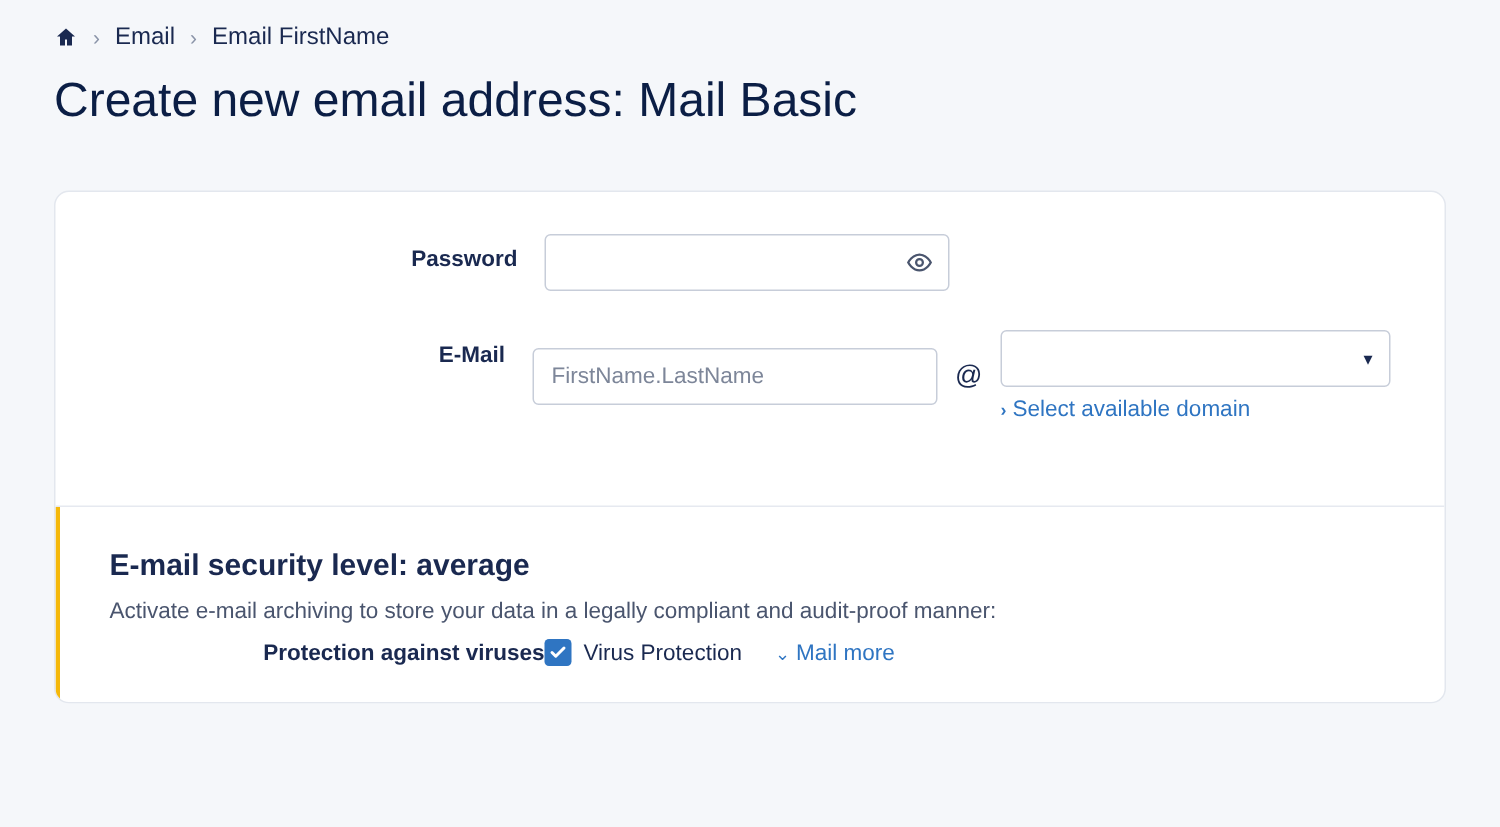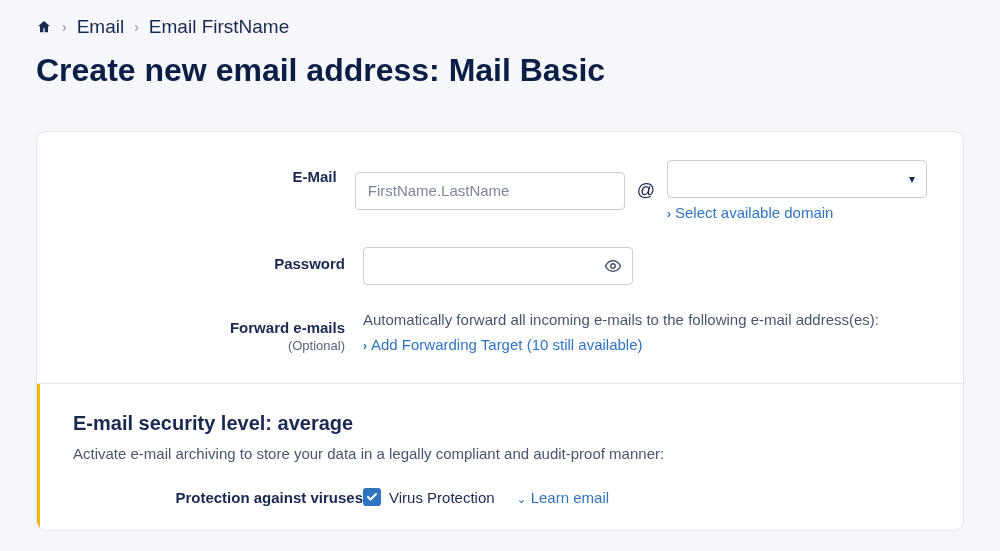--- a/index.html
+++ b/index.html
@@ -12,31 +12,31 @@
     .breadcrumb {
       display: flex;
       align-items: center;
       gap: 10px;
       padding: 16px 36px 8px;
     }
     .breadcrumb a {
       color: #1a2950;
       text-decoration: none;
       font-weight: 500;
-      font-size: 19px;
+      font-size: 16px;
     }
     .breadcrumb .chev {
       color: #8a94a8;
       font-size: 14px;
     }
     .home-svg { width: 16px; height: 16px; display: block; }
     h1 {
       padding: 6px 36px 28px;
       font-size: 32px;
-      font-weight: 700;
+      font-weight: 400;
       color: #0b1e45;
     }
     .card {
       background: #fff;
       margin: 14px 36px 0;
       border-radius: 10px;
       border: 1px solid #e3e7ee;
       overflow: hidden;
     }
     .form-section { padding: 28px 36px 30px; }
@@ -88,21 +88,21 @@
       position: relative;
     }
     .security-section::before {
       content:"";
       position:absolute;
       left:0; top:0;
       width:3px; height:100%;
       background:#f5b80a;
     }
     .sec-title { font-weight:600; color:#1a2950; font-size:20px; margin-bottom:10px; }
-    .sec-desc { color:#4a556e; font-size:15px; margin-bottom:26px; }
+    .sec-desc { color:#4a556e; font-size:15px; margin-bottom:10px; }
     .sec-row { display:flex; align-items:center; }
     .sec-row .slabel { width:290px; text-align:right; font-weight:600; color:#1a2950; font-size:15px; }
     .checkbox-wrap { display:flex; align-items:center; gap:8px; }
     .cbx {
       width:18px; height:18px;
       background:#2f75c2;
       border-radius:3px;
       display:flex; align-items:center; justify-content:center;
       cursor:pointer;
     }
@@ -126,79 +126,67 @@
 </nav>
 
 <h1>Create new email address: Mail Basic</h1>
 
 <div class="card">
 
   <div class="form-section">
 
     <div class="row">
       <div class="label">
+        <div class="main">Password</div>
+      </div>
+      <div class="field">
+        <div class="pw-wrap">
+          <input type="password" style="">
+          <svg class="eye-svg" viewBox="0 0 24 24" fill="none" stroke="#4a556e" stroke-width="2">
+              <circle cx="12" cy="12" r="3"></circle>
+              <path d="M2 12s3.5-7 10-7 10 7 10 7-3.5 7-10 7S2 12 2 12z"></path>
+            </svg>
+        </div>
+      </div>
+    </div>
+
+    <div class="row">
+      <div class="label">
         <div class="main">E-Mail</div>
       </div>
       <div class="field">
         <div class="email-line">
           <input type="text" placeholder="FirstName.LastName" style="">
           <span class="at">@</span>
           <div class="domain-wrap">
             <select class="domain"></select>
             <span class="caret">▾</span>
             <a href="#" class="link">
               <span class="chev-small">›</span><span>Select available domain</span>
             </a>
           </div>
         </div>
       </div>
     </div>
 
-    <div class="row">
-      <div class="label">
-        <div class="main">Password</div>
-      </div>
-      <div class="field">
-        <div class="pw-wrap">
-          <input type="password" style="">
-          <svg class="eye-svg" viewBox="0 0 24 24" fill="none" stroke="#4a556e" stroke-width="2">
-              <circle cx="12" cy="12" r="3"></circle>
-              <path d="M2 12s3.5-7 10-7 10 7 10 7-3.5 7-10 7S2 12 2 12z"></path>
-            </svg>
-        </div>
-      </div>
-    </div>
-
-    <div class="row" style="margin-bottom:0">
-      <div class="label">
-        <div class="main">Forward e-mails</div>
-        <div class="sub">(Optional)</div>
-      </div>
-      <div class="field">
-        <div class="forward-desc">Automatically forward all incoming e-mails to the following e-mail address(es):</div>
-        <a href="#" class="link">
-          <span class="chev-small">›</span><span>Add Forwarding Target (10 still available)</span>
-        </a>
-      </div>
-    </div>
 
   </div>
 
   <div class="security-section">
     <div class="sec-title">E-mail security level: average</div>
     <div class="sec-desc">Activate e-mail archiving to store your data in a legally compliant and audit-proof manner:</div>
     <div class="sec-row">
       <div class="slabel">Protection against viruses</div>
       <div class="checkbox-wrap">
         <div class="cbx">
           <svg viewBox="0 0 24 24" fill="none" stroke="#fff" stroke-width="4" stroke-linecap="round" stroke-linejoin="round">
               <polyline points="4 12 9 17 20 6"></polyline>
             </svg>
         </div>
         <span class="cbx-label">Virus Protection</span>
         <a href="#" class="link">
-          <span class="learn-chev">⌄</span><span>Learn email</span>
+          <span class="learn-chev">⌄</span><span>Mail more</span>
         </a>
       </div>
     </div>
   </div>
 
 </div>
 
 </body></html>

